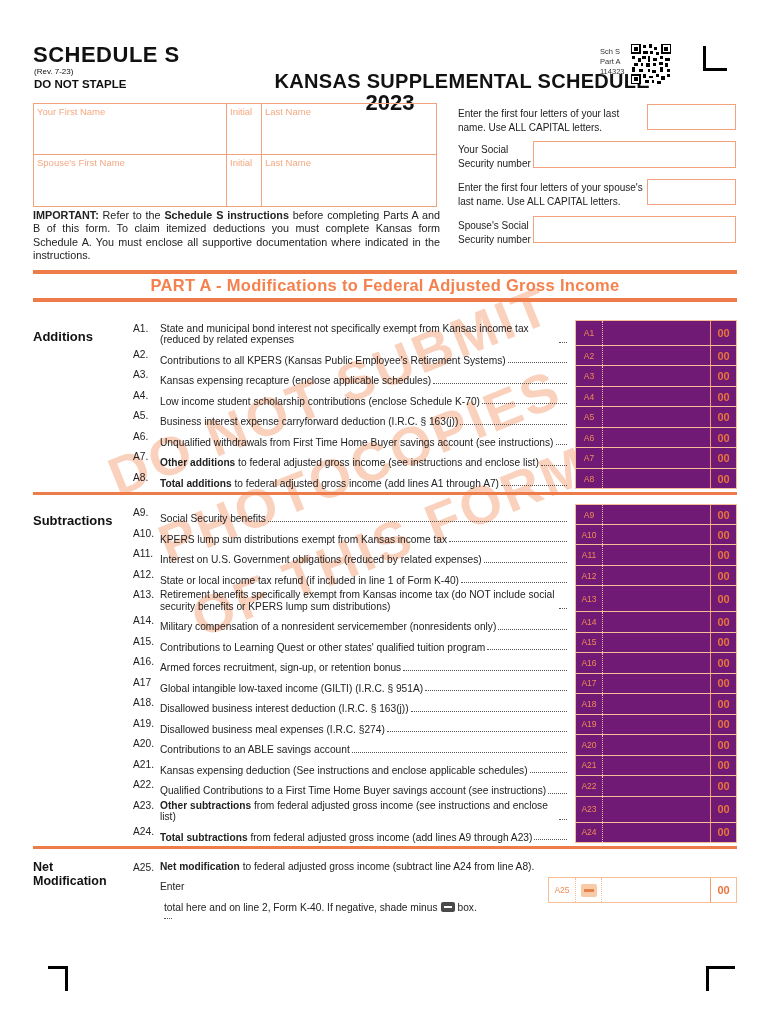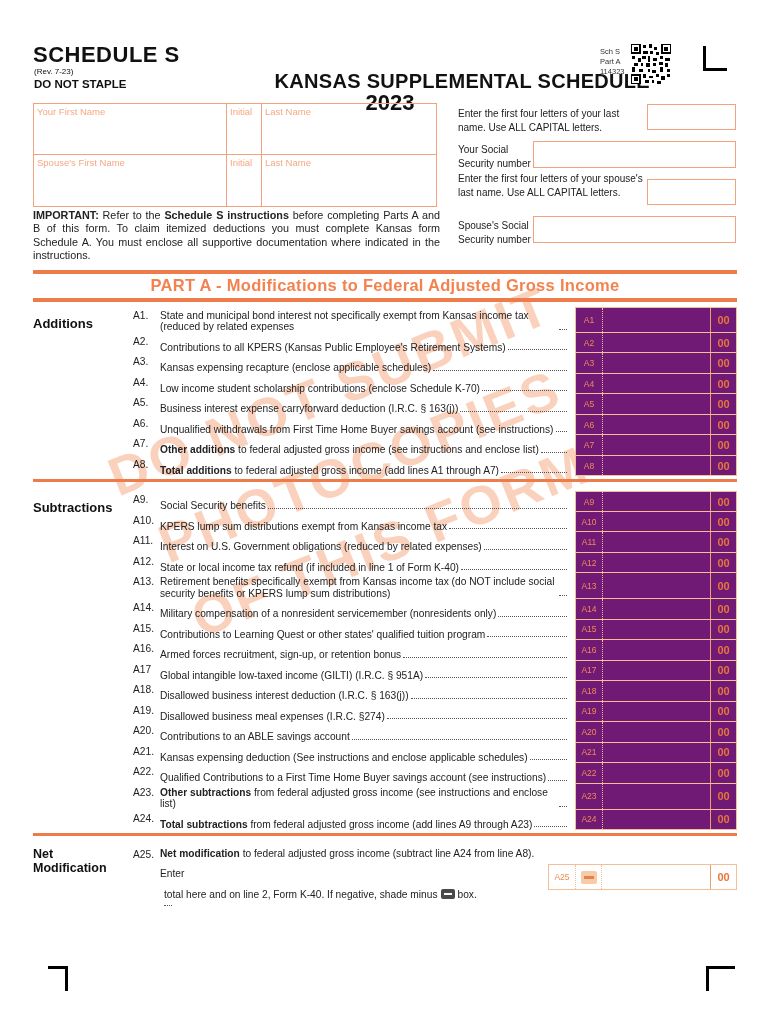--- a/index.html
+++ b/index.html
@@ -28,39 +28,39 @@
     display:grid; grid-template-columns:193px 35px 1fr; grid-template-rows:1fr 1fr;
     border:1px solid #F2A37E; }
   .name-cell { border-right:1px solid #F2A37E; border-bottom:1px solid #F2A37E;
     padding:2px 3px; font-size:9.5px; color:#F4A983; }
   .name-cell.last-col { border-right:none; }
   .name-cell.last-row { border-bottom:none; }
 
   .id-label { font-size:10px; line-height:1.35; color:#222; }
   .lab1 { left:458px; top:107px; width:182px; }
   .lab2 { left:458px; top:143px; width:80px; }
-  .lab3 { left:458px; top:172px; width:190px; }
+  .lab3 { left:458px; top:181px; width:190px; }
   .lab4 { left:458px; top:219px; width:90px; }
   .id-box { border:1px solid #F2A37E; background:#fff; }
   .box1 { left:647px; top:104px; width:89px; height:26px; }
   .box2 { left:533px; top:141px; width:203px; height:27px; }
   .box3 { left:647px; top:179px; width:89px; height:26px; }
   .box4 { left:533px; top:216px; width:203px; height:27px; }
 
   
   .important { left:33px; top:209px; width:407px; font-size:10.8px; line-height:1.24; text-align:justify; color:#222; }
 
   
   .part-band { left:33px; top:270px; width:704px; border-top:4px solid #ED7C4A; border-bottom:4px solid #ED7C4A; padding:2px 0 3px 0; }
   .part-band .pt { text-align:center; font-size:16.5px; font-weight:bold; color:#F4824E; letter-spacing:.3px; }
 
   
   .body-col { left:33px; top:302px; width:704px; }
   .section { display:flex; }
-  .sec-pad-a { padding-top:0; }
+  .sec-pad-a { padding-top:13px; }
   .sec-pad-b { padding-top:4px; }
   .sec-label { width:100px; flex:none; font-size:13px; font-weight:bold; color:#111; padding-top:14px; }
   .rows { flex:1; padding-top:5px; padding-bottom:3px; }
   .sec-rule { border-top:3px solid #ED7C4A; }
 
   .line-row { display:flex; align-items:stretch; min-height:20.5px; }
   .line-row.tall { min-height:25px; }
   .line-text { flex:1; display:flex; align-items:flex-end; font-size:10.2px; line-height:1.12; padding-right:6px; color:#222; }
   .line-num { width:27px; flex:none; align-self:flex-start; padding-top:3px; }
   .lt-body { flex:0 1 auto; padding-top:3px; }

